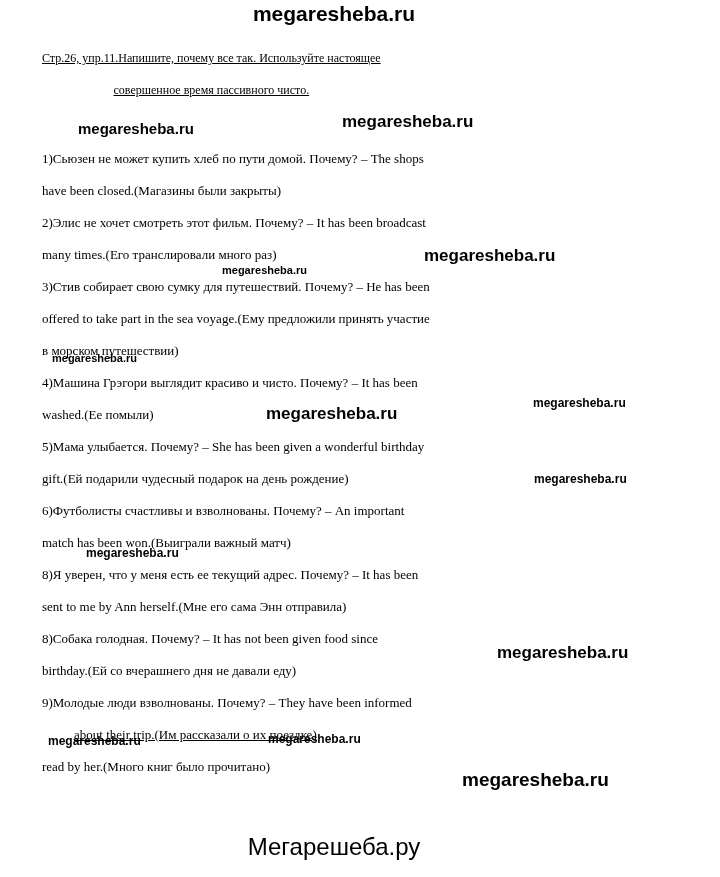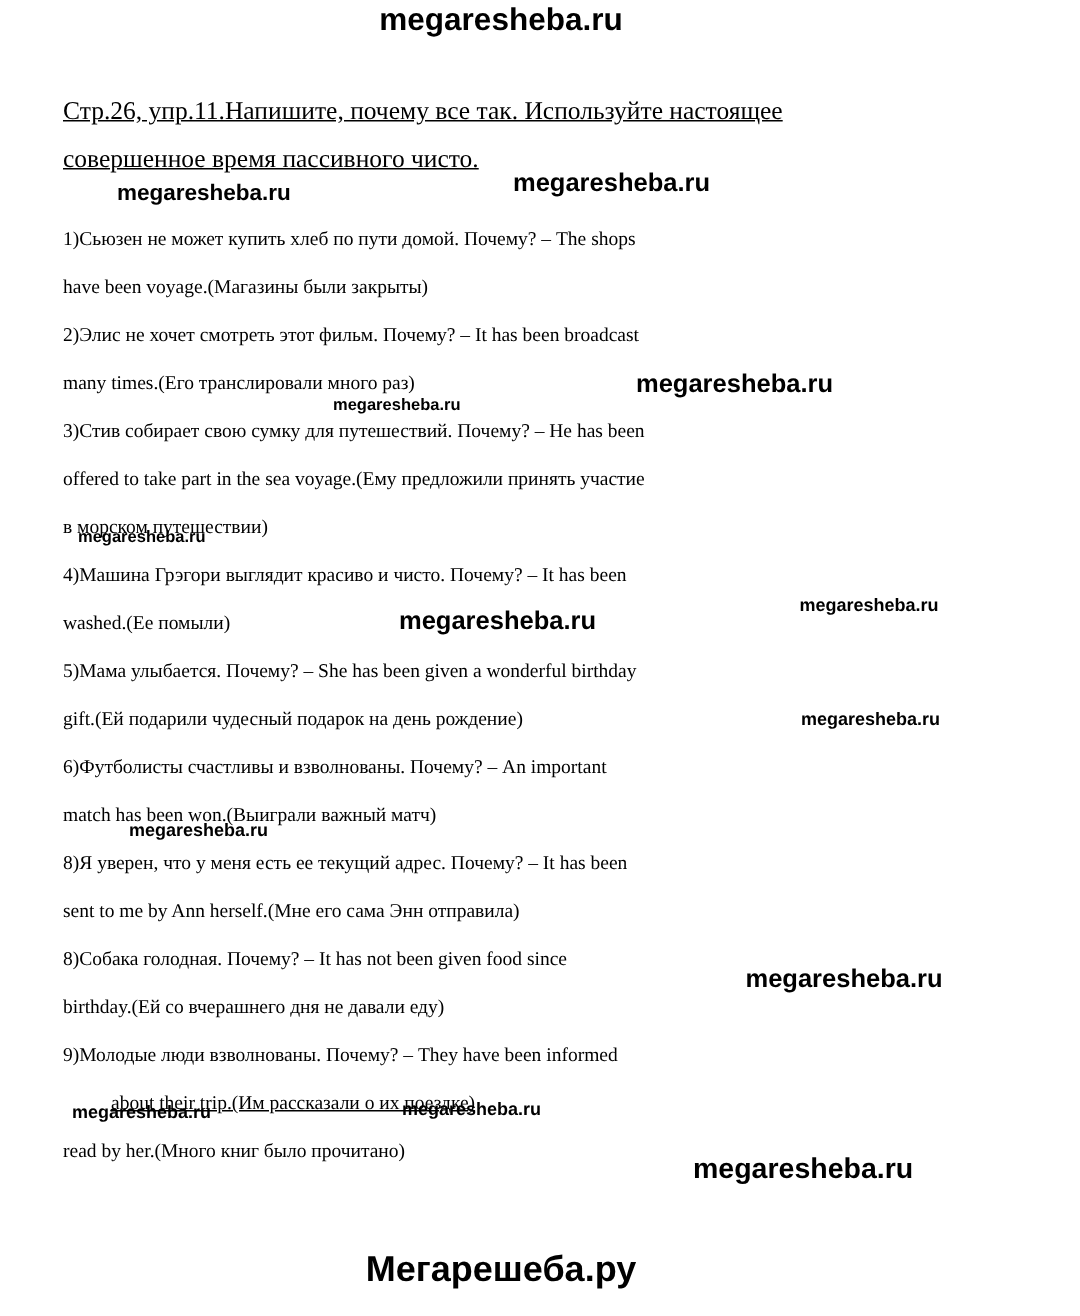--- a/index.html
+++ b/index.html
@@ -18,29 +18,30 @@
     text-align: center;
     font-family: "Liberation Sans", sans-serif;
     font-weight: bold;
     font-size: 21px;
   }
   .site-footer {
     position: absolute;
     bottom: 16px; left: 0; right: 0;
     text-align: center;
     font-family: "Liberation Sans", sans-serif;
-    font-weight: bold;
+    font-weight: normal;
     font-size: 24px;
   }
   .heading {
     position: absolute;
-    left: 42px; top: 58px;
-    font-size: 17px;
+    left: 42px; top: 42px;
+    font-size: 12px;
     line-height: 32px;
     white-space: nowrap;
+    text-align: center;
   }
   .heading .hline { text-decoration: underline; }
   .content {
     position: absolute;
     left: 42px; top: 143px;
     width: 650px;
     font-size: 13px;
     line-height: 32px;
   }
   .item-line { white-space: nowrap; }
@@ -81,21 +82,21 @@
   <span class="wm wm-sm" style="left:86px; top:546px;">megaresheba.ru</span>
   <span class="wm wm-lg" style="left:497px; top:643px;">megaresheba.ru</span>
   <span class="wm wm-sm" style="left:48px; top:734px;">megaresheba.ru</span>
   <span class="wm wm-sm" style="left:268px; top:732px;">megaresheba.ru</span>
   <span class="wm wm-xl" style="left:462px; top:769px;">megaresheba.ru</span>
 
   <div class="content">
 
     <div class="item">
       <div class="item-line">1)Сьюзен не может купить хлеб по пути домой. Почему? – The shops</div>
-      <div class="item-line">have been voyage.(Магазины были закрыты)</div>
+      <div class="item-line">have been closed.(Магазины были закрыты)</div>
     </div>
 
     <div class="item">
       <div class="item-line">2)Элис не хочет смотреть этот фильм. Почему? – It has been broadcast</div>
       <div class="item-line">many times.(Его транслировали много раз)</div>
     </div>
 
     <div class="item">
       <div class="item-line">3)Стив собирает свою сумку для путешествий. Почему? – He has been</div>
       <div class="item-line">offered to take part in the sea voyage.(Ему предложили принять участие</div>

